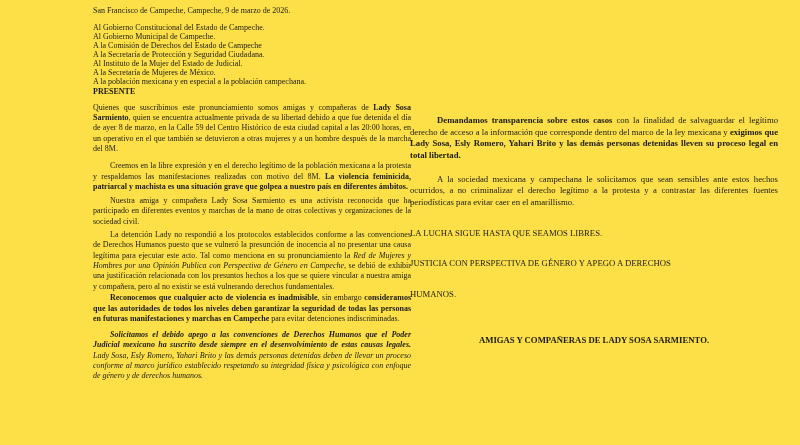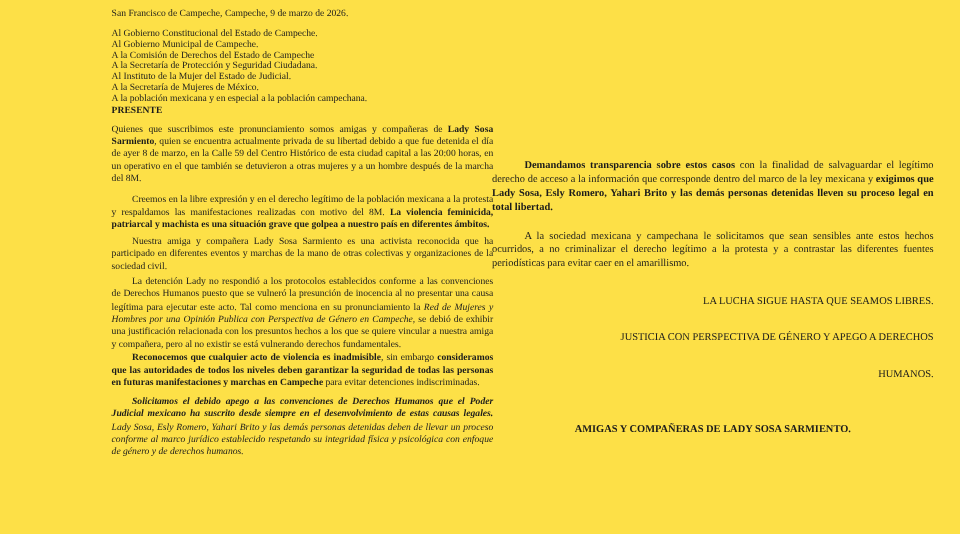--- a/index.html
+++ b/index.html
@@ -41,36 +41,36 @@
   .p1 { margin-top: 7px   !important; }
   .p2 { margin-top: 7px   !important; }
   .p3 { margin-top: 3.5px !important; }
   .p4 { margin-top: 3px   !important; }
   .p5 { margin-top: 1.5px !important; }
   .p6 { margin-top: 5.5px !important; font-style: italic; }
   
   .col-right {
     position: absolute;
     left: 410px;
-    top: 132px;
+    top: 115px;
     width: 368px;
     font-size: 8.7px;
     line-height: 11.6px;
   }
   .col-right p {
     margin: 0;
     text-align: justify;
     text-indent: 27px;
   }
   .pB { margin-top: 12.5px !important; }
   .slogan {
     margin-top: 11px;
     text-align: center;
   }
-  .slogan div { text-align: right; margin-top: 19px; }
+  .slogan div { text-align: left; margin-top: 19px; }
   .signature {
     margin-top: 35px;
     text-align: center;
     font-weight: bold;
   }
   .b { font-weight: bold; }
   .i { font-style: italic; }
 </style>
 </head>
 <body>

